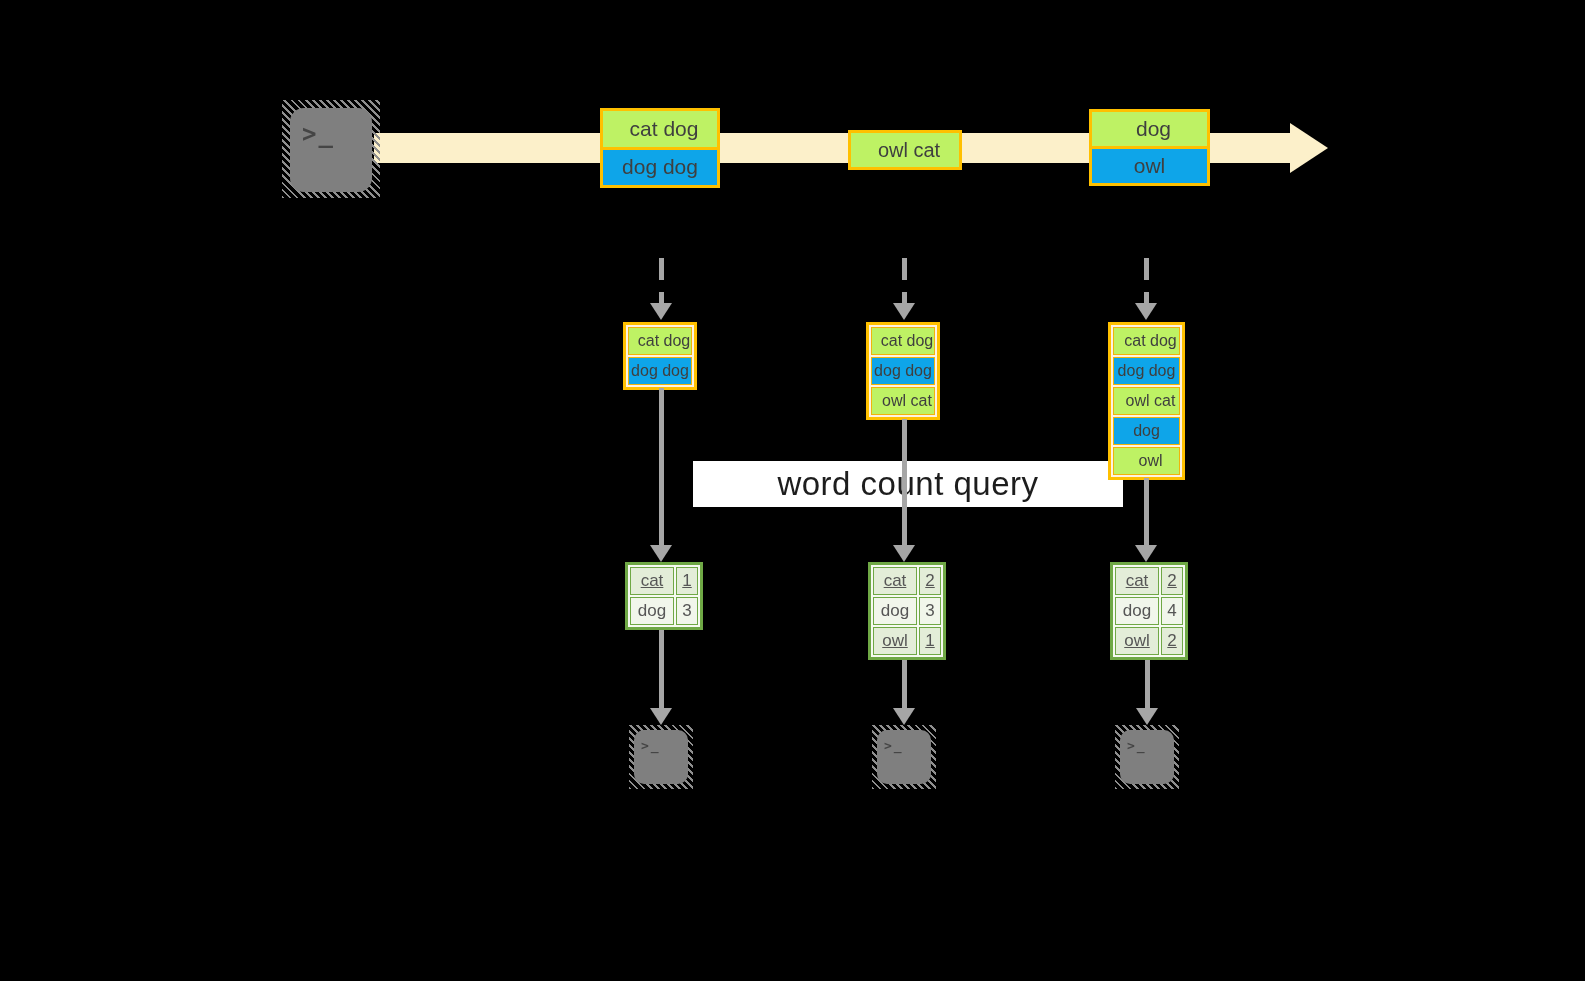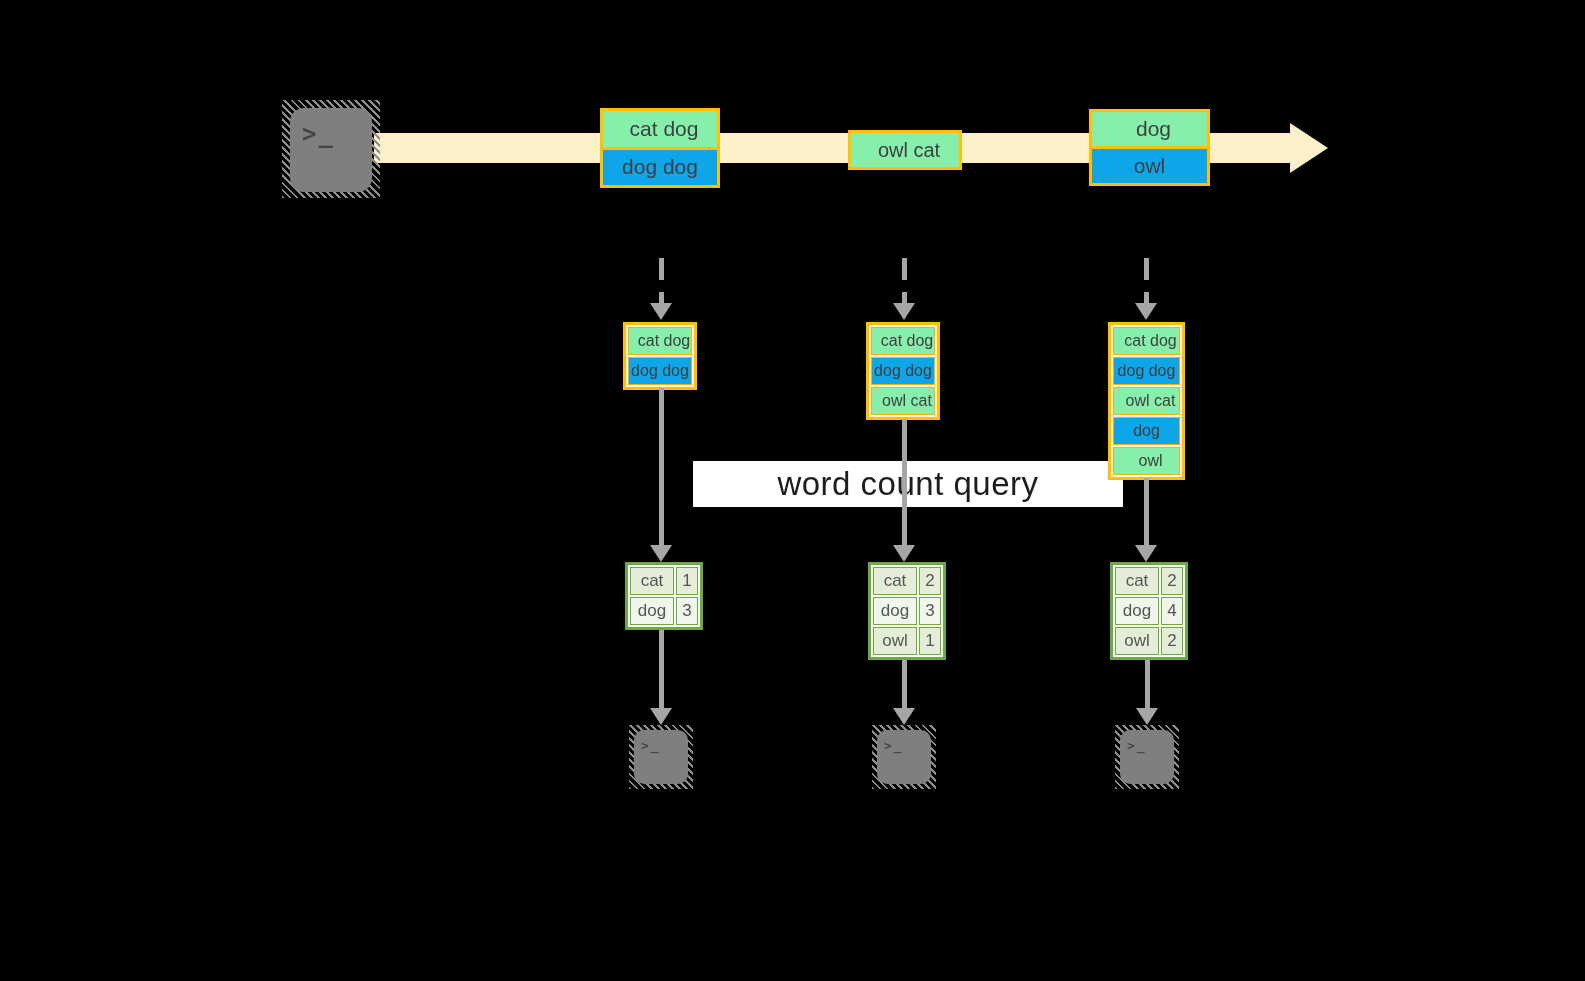--- a/index.html
+++ b/index.html
@@ -16,39 +16,39 @@
   .hatch{position:absolute;background:repeating-linear-gradient(45deg,#8f8f8f 0 2px,rgba(0,0,0,0) 2px 5px);z-index:2;}
   .term{position:absolute;background:#7f7f7f;z-index:2;}
   .term .glyph{position:absolute;color:#454545;font-family:"DejaVu Sans Mono","Liberation Mono",monospace;
     font-weight:bold;letter-spacing:2px;}
 
   
   .obox{position:absolute;border:3px solid #FFC000;box-sizing:border-box;display:flex;flex-direction:column;z-index:1;}
   .ocell{flex:1;display:flex;align-items:center;justify-content:center;
     font-size:21px;color:#3F3F3F;}
   .ocell + .ocell{border-top:3px solid #FFC000;}
-  .ofill-dark{background:#86efac;padding-left:8px;}
+  .ofill-dark{background:#bef264;padding-left:8px;}
   .ofill-light{background:#0ea5e9;}
 
   
   .stack{position:absolute;border:3px solid #FFC000;background:#FDF2E2;box-sizing:border-box;
     padding:2px;display:flex;flex-direction:column;gap:2px;z-index:2;}
   .scell{height:28px;box-sizing:border-box;border:1px solid #F0B40A;display:flex;
     align-items:center;justify-content:center;font-size:16px;color:#3F3F3F;}
   .z-top{z-index:4;}
 
   
   .gtable{position:absolute;border:3px solid #6FA845;background:#F6FAF1;box-sizing:border-box;
     padding:2px;display:flex;flex-direction:column;gap:2px;z-index:2;}
   .grow{display:flex;gap:2px;}
   .gword{width:44px;height:28px;box-sizing:border-box;border:1px solid #6FA845;
     display:flex;align-items:center;justify-content:center;font-size:17px;color:#565656;}
   .gcount{width:22px;height:28px;box-sizing:border-box;border:1px solid #6FA845;
     display:flex;align-items:center;justify-content:center;font-size:17px;color:#565656;}
-  .gfill-dark{background:#E3EDD8;}
+  .gfill-dark{background:#E3EDD8;text-decoration:underline;}
   .gfill-light{background:#F1F6EB;}
 
   
   .vline{position:absolute;width:5px;background:#A6A6A6;z-index:5;}
   .vdash{position:absolute;width:5px;z-index:5;
     background:repeating-linear-gradient(180deg,#A6A6A6 0 22px,rgba(0,0,0,0) 22px 34px);}
   .ahead{position:absolute;width:0;height:0;border-left:11px solid transparent;
     border-right:11px solid transparent;border-top:17px solid #A6A6A6;z-index:5;}
 
   

